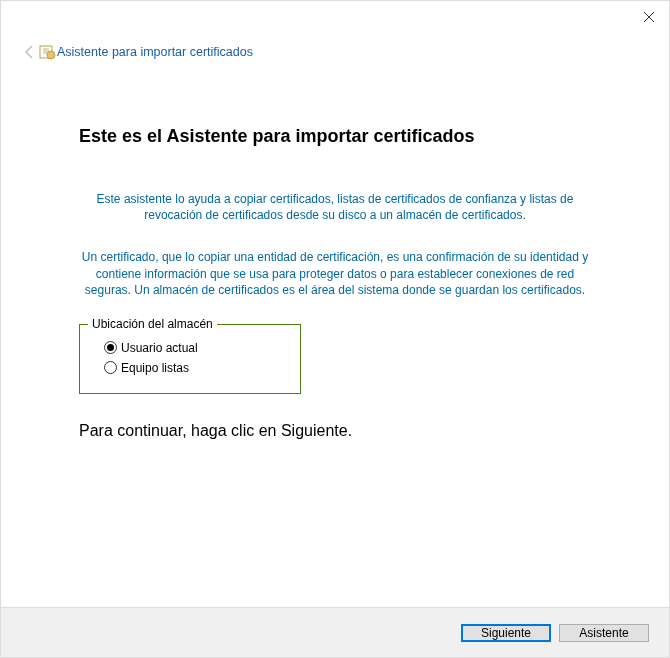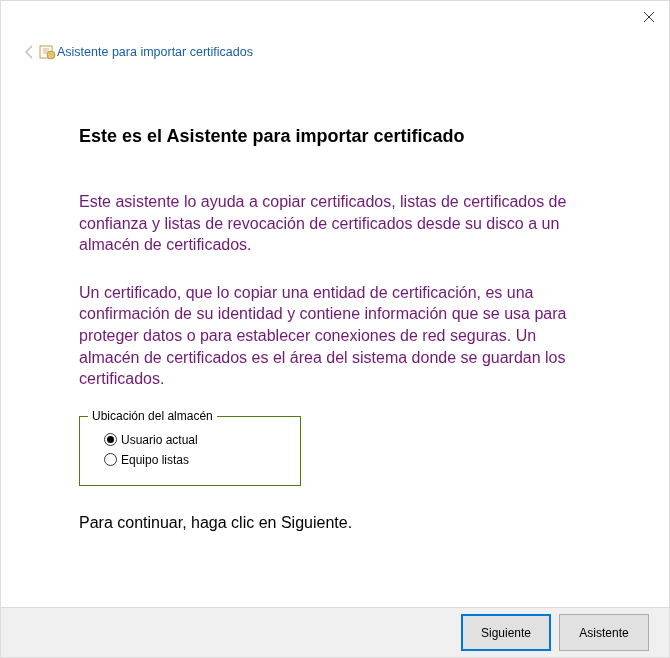--- a/index.html
+++ b/index.html
@@ -48,24 +48,25 @@
     .content {
       padding: 65px 78px 0 78px;
     }
     .heading {
       font-size: 18px;
       font-weight: bold;
       color: #000;
       margin-bottom: 44px;
     }
     .body-text {
-      font-size: 16px;
-      color: #701a75;
+      font-size: 12px;
+      color: #0369a1;
       line-height: 1.35;
       margin-bottom: 26px;
+      text-align: center;
     }
     .fieldset-wrap {
       border: 1px solid #4d7c0f;
       width: 222px;
       padding: 10px 12px 12px 12px;
       position: relative;
       margin-bottom: 28px;
     }
     .fieldset-legend {
       position: absolute;
@@ -106,21 +107,21 @@
       background: #f0f0f0;
       border-top: 1px solid #ddd;
       display: flex;
       justify-content: flex-end;
       align-items: center;
       padding-right: 20px;
       gap: 8px;
     }
     .btn {
       min-width: 90px;
-      height: 37px;
+      height: 18px;
       font-size: 12px;
       font-family: inherit;
       background: #e1e1e1;
       border: 1px solid #adadad;
       cursor: pointer;
       padding: 0 14px;
     }
     .btn.primary {
       border: 2px solid #0078d7;
       background: #e1e1e1;
@@ -148,21 +149,21 @@
     <svg viewBox="0 0 18 18" width="18" height="18">
       <rect x="1" y="3" width="12" height="12" fill="#fff" stroke="#c0a050" stroke-width="1"></rect>
       <circle cx="12" cy="12" r="4" fill="#e7c46b" stroke="#b8903a" stroke-width="0.8"></circle>
       <path d="M4 6 h6 M4 8 h6 M4 10 h4" stroke="#c0a050" stroke-width="0.8"></path>
     </svg>
   </span>
   <span class="wizard-title">Asistente para importar certificados</span>
 </div>
 
 <div class="content">
-  <div class="heading">Este es el Asistente para importar certificado</div>
+  <div class="heading">Este es el Asistente para importar certificados</div>
 
   <div class="body-text">Este asistente lo ayuda a copiar certificados, listas de certificados de confianza y listas de revocación de certificados desde su disco a un almacén de certificados.</div>
 
   <div class="body-text">Un certificado, que lo copiar una entidad de certificación, es una confirmación de su identidad y contiene información que se usa para proteger datos o para establecer conexiones de red seguras. Un almacén de certificados es el área del sistema donde se guardan los certificados.</div>
 
   <div class="fieldset-wrap">
     <div class="fieldset-legend">Ubicación del almacén</div>
 
     <label class="radio-row">
       <span class="radio-circle checked"></span>

